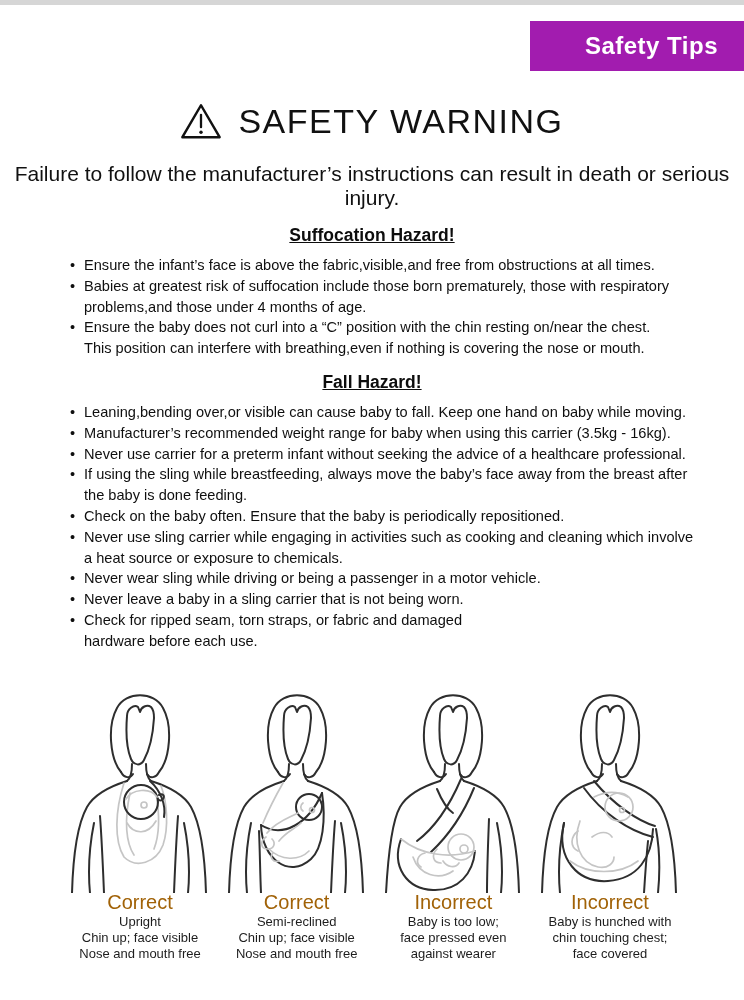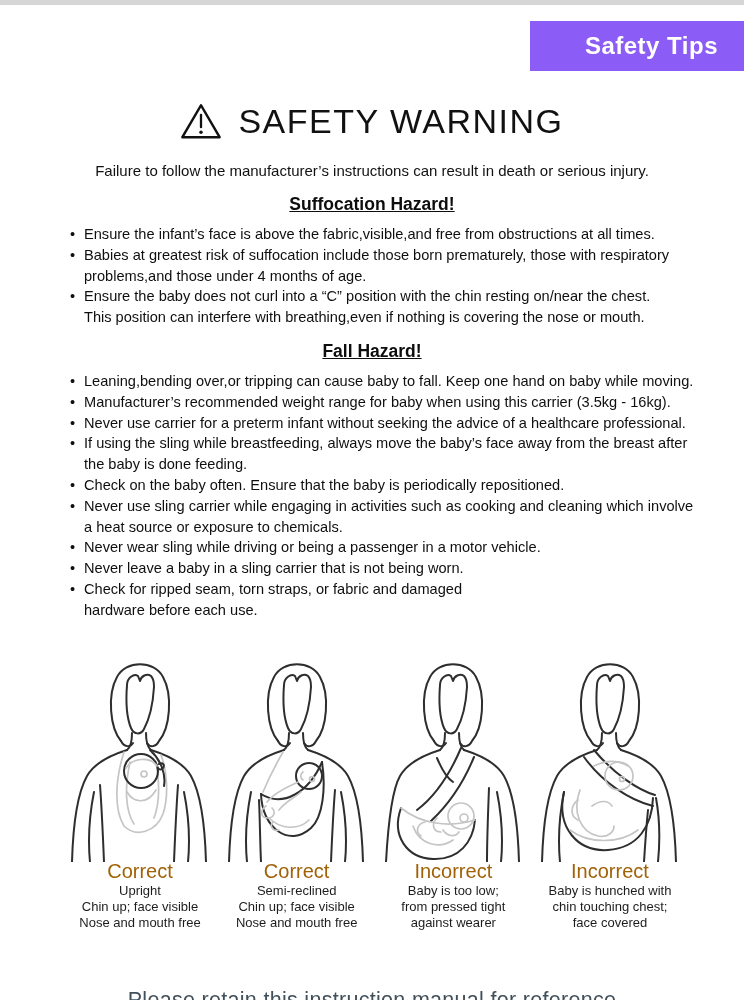--- a/index.html
+++ b/index.html
@@ -13,40 +13,40 @@
     overflow: hidden;
   }
   .top-strip {
     position: absolute; top: 0; left: 0;
     width: 744px; height: 5px;
     background: #d6d6d6;
   }
   .banner {
     position: absolute; top: 21px; right: 0;
     width: 214px; height: 50px;
-    background: #8b5cf6;
+    background: #a21caf;
     display: flex; align-items: center; justify-content: flex-end;
     padding-right: 26px;
   }
   .banner-label {
     color: #ffffff; font-size: 24px; font-weight: bold; letter-spacing: 0.5px;
   }
   .title-row {
     margin-top: 101px;
     display: flex; align-items: flex-end; justify-content: center;
     gap: 16px;
   }
   .warn-tri { width: 42px; height: 40px; flex: 0 0 auto; }
   .title-text {
     font-size: 34px; font-weight: 400; color: #111; letter-spacing: 1.5px;
   }
   .intro {
     margin-top: 21px;
     text-align: center;
-    font-size: 15px; color: #111;
+    font-size: 21px; color: #111;
   }
   .sec-heading {
     text-align: center;
     font-size: 17.5px; font-weight: bold; color: #0d0d0d; text-decoration: underline;
   }
   .sec-heading.s1 { margin-top: 15px; }
   .sec-heading.s2 { margin-top: 13px; }
   ul.bullets {
     list-style: none;
     margin: 9px 36px 0 68px;
@@ -104,21 +104,21 @@
   <ul class="bullets">
     <li>Ensure the infant’s face is above the fabric,visible,and free from obstructions at all times.</li>
     <li>Babies at greatest risk of suffocation include those born prematurely, those with respiratory
 problems,and those under 4 months of age.</li>
     <li>Ensure the baby does not curl into a “C” position with the chin resting on/near the chest.
 This position can interfere with breathing,even if nothing is covering the nose or mouth.</li>
   </ul>
 
   <div class="sec-heading s2">Fall Hazard!</div>
   <ul class="bullets">
-    <li>Leaning,bending over,or tripping can cause baby to fall. Keep one hand on baby while moving.</li>
+    <li>Leaning,bending over,or visible can cause baby to fall. Keep one hand on baby while moving.</li>
     <li>Manufacturer’s recommended weight range for baby when using this carrier (3.5kg - 16kg).</li>
     <li>Never use carrier for a preterm infant without seeking the advice of a healthcare professional.</li>
     <li>If using the sling while breastfeeding, always move the baby’s face away from the breast after
 the baby is done feeding.</li>
     <li>Check on the baby often. Ensure that the baby is periodically repositioned.</li>
     <li>Never use sling carrier while engaging in activities such as cooking and cleaning which involve
 a heat source or exposure to chemicals.</li>
     <li>Never wear sling while driving or being a passenger in a motor vehicle.</li>
     <li>Never leave a baby in a sling carrier that is not being worn.</li>
     <li>Check for ripped seam, torn straps, or fabric and damaged
@@ -223,21 +223,21 @@
           <circle class="stroke-gray" cx="84" cy="176" r="13"></circle>
           <circle class="stroke-gray" cx="87" cy="178" r="4"></circle>
           <path class="stroke-gray" d="M36,186 C42,204 62,210 76,200"></path>
           <path class="stroke-gray" d="M48,182 c-8,2 -10,10 -4,14"></path>
           <path class="stroke-gray" d="M60,178 c-6,6 -4,14 4,14"></path>
           <path class="stroke-gray" d="M66,190 c4,6 12,8 16,2"></path>
         </g>
       </svg>
       <div class="cap-title">Incorrect</div>
       <div class="cap-sub">Baby is too low;</div>
-      <div class="cap-sub">from pressed tight</div>
+      <div class="cap-sub">face pressed even</div>
       <div class="cap-sub">against wearer</div>
     </div>
 
     <div class="fig-col">
       <svg width="152" height="222" viewBox="0 0 152 222">
         <g class="stroke-dark">
           <path d="M57,101 C46,88 43,55 53,37 C62,20 90,20 99,37 C109,55 106,88 95,101 C92,107 86,108 83,103"></path>
           <path d="M57,101 C60,107 66,108 69,103"></path>
           <path d="M63,45 C63,38 70,33 74,36 L76,41 C77,36 83,33 87,36 C90,39 90,44 90,47 C89,63 86,78 80,89 C77,95 70,95 67,88 C62,76 62,58 63,45"></path>
           <path d="M68,93 C68,101 67,107 63,110"></path>

